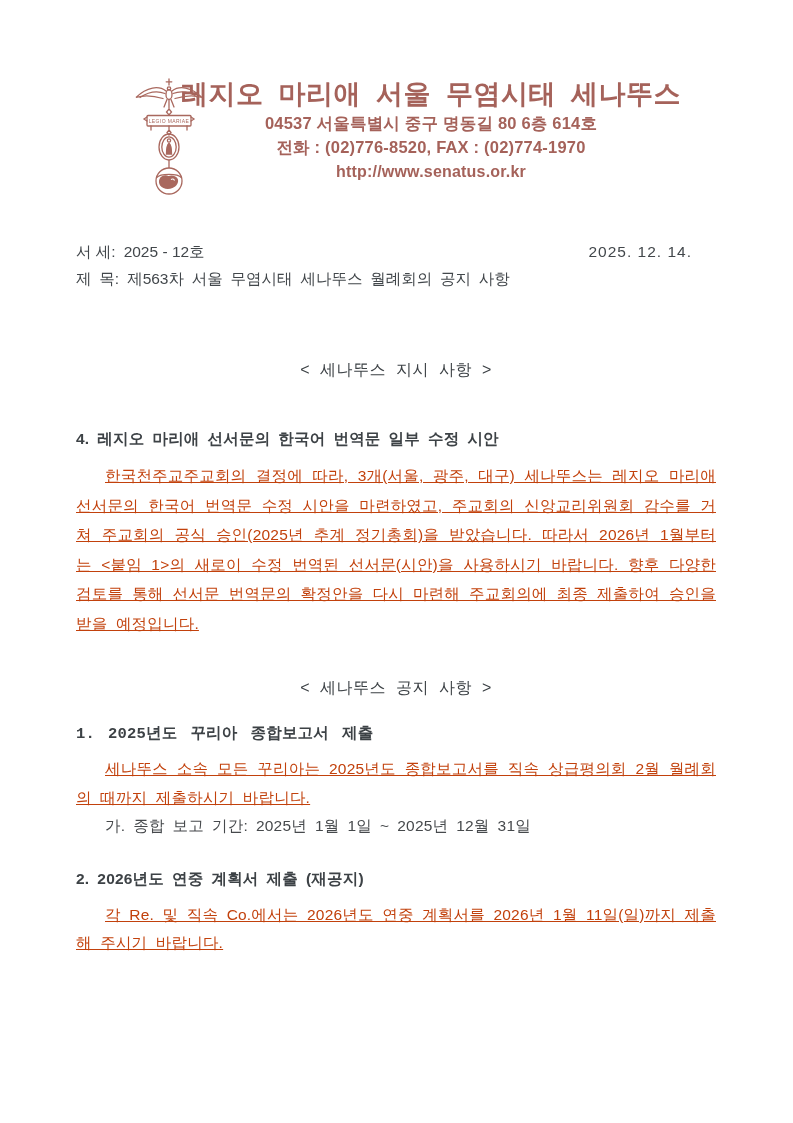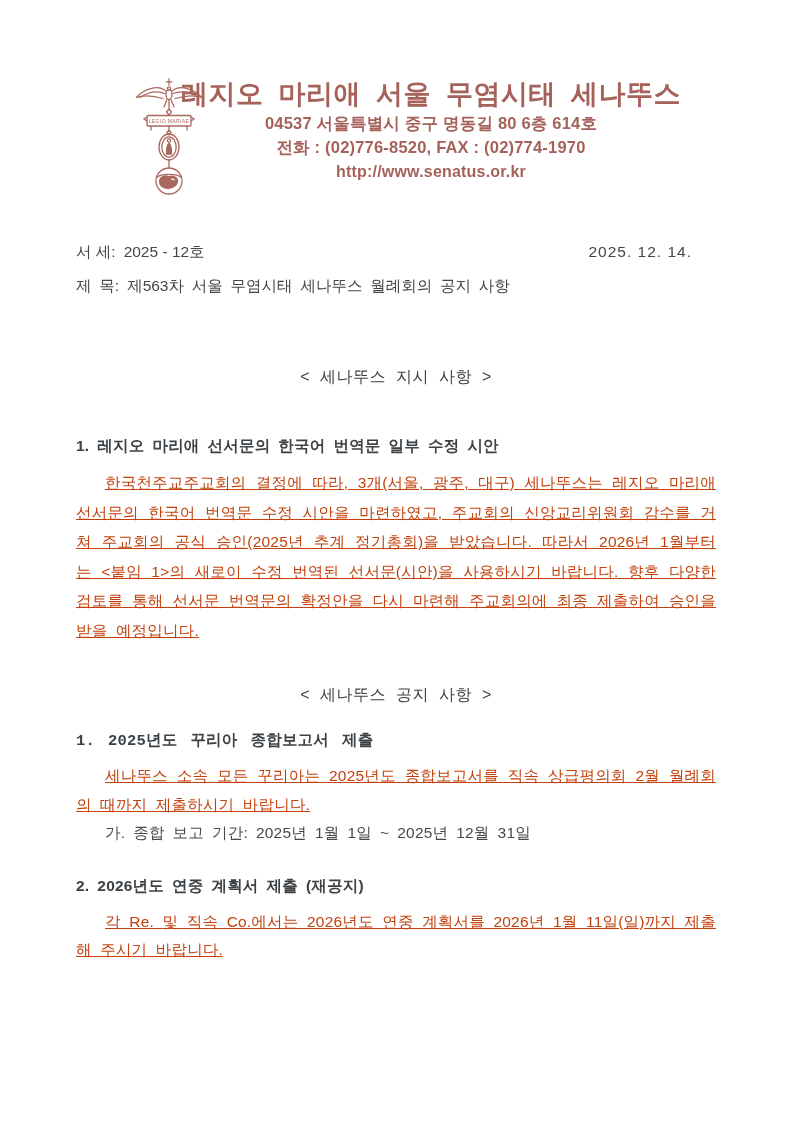--- a/index.html
+++ b/index.html
@@ -26,21 +26,21 @@
   .lh-line {
     font-size: 16.5px; font-weight: 600; color: #a5625a;
     line-height: 21px; margin-top: 3px; letter-spacing: 0.2px;
   }
   .lh-url { font-size: 16px; }
 
   
   .meta { margin-top: 46px; font-size: 15.5px; color: #42474b; }
   .meta-row1 { display: flex; justify-content: space-between; align-items: baseline; gap: 14px; }
   .meta-date { margin-right: 24px; letter-spacing: 1px; }
-  .meta-subject { margin-top: 13px; }
+  .meta-subject { margin-top: 6px; }
   .meta-label { margin-right: 8px; }
   .ws { word-spacing: 3.5px; }
 
   
   .section-heading {
     text-align: center; font-size: 16px; color: #3d4246;
     font-weight: 500; word-spacing: 5px; letter-spacing: 0.5px;
   }
   .sh-1 { margin-top: 70px; }
   .sh-2 { margin-top: 40px; }
@@ -135,21 +135,21 @@
       </div>
       <div class="meta-date">2025. 12. 14.</div>
     </div>
     <div class="meta-subject ws">
       <span class="meta-label">제 목:</span><span>제563차 서울 무염시태 세나뚜스 월례회의 공지 사항</span>
     </div>
   </div>
 
   <div class="section-heading sh-1">&lt; 세나뚜스 지시 사항 &gt;</div>
 
-  <div class="item-title it-1">1. 레지오 마리애 선서문의 한국어 번역문 일부 수정 시안</div>
+  <div class="item-title it-1">4. 레지오 마리애 선서문의 한국어 번역문 일부 수정 시안</div>
   <p class="para">한국천주교주교회의 결정에 따라, 3개(서울, 광주, 대구) 세나뚜스는 레지오 마리애 선서문의 한국어 번역문 수정 시안을 마련하였고, 주교회의 신앙교리위원회 감수를 거쳐 주교회의 공식 승인(2025년 추계 정기총회)을 받았습니다. 따라서 2026년 1월부터는 &lt;붙임 1&gt;의 새로이 수정 번역된 선서문(시안)을 사용하시기 바랍니다. 향후 다양한 검토를 통해 선서문 번역문의 확정안을 다시 마련해 주교회의에 최종 제출하여 승인을 받을 예정입니다.</p>
 
   <div class="section-heading sh-2">&lt; 세나뚜스 공지 사항 &gt;</div>
 
   <div class="item-title it-2">1. 2025년도 꾸리아 종합보고서 제출</div>
   <p class="para para-tight">세나뚜스 소속 모든 꾸리아는 2025년도 종합보고서를 직속 상급평의회 2월 월례회의 때까지 제출하시기 바랍니다.</p>
   <div class="sub-line">가. 종합 보고 기간: 2025년 1월 1일 ~ 2025년 12월 31일</div>
 
   <div class="item-title it-3">2. 2026년도 연중 계획서 제출 (재공지)</div>
   <p class="para para-tight">각 Re. 및 직속 Co.에서는 2026년도 연중 계획서를 2026년 1월 11일(일)까지 제출해 주시기 바랍니다.</p>

